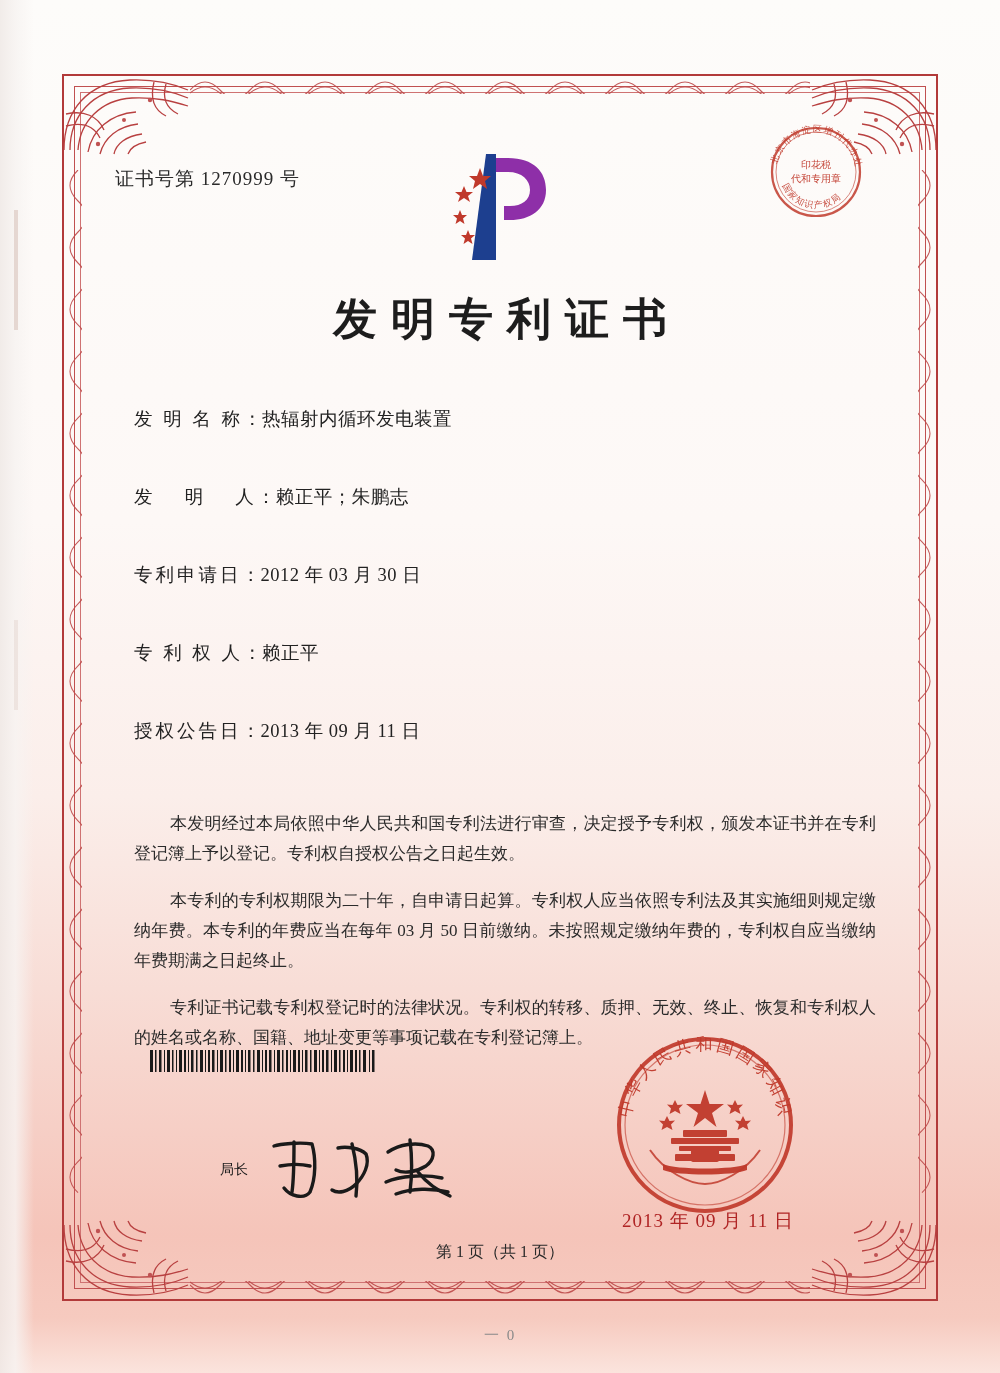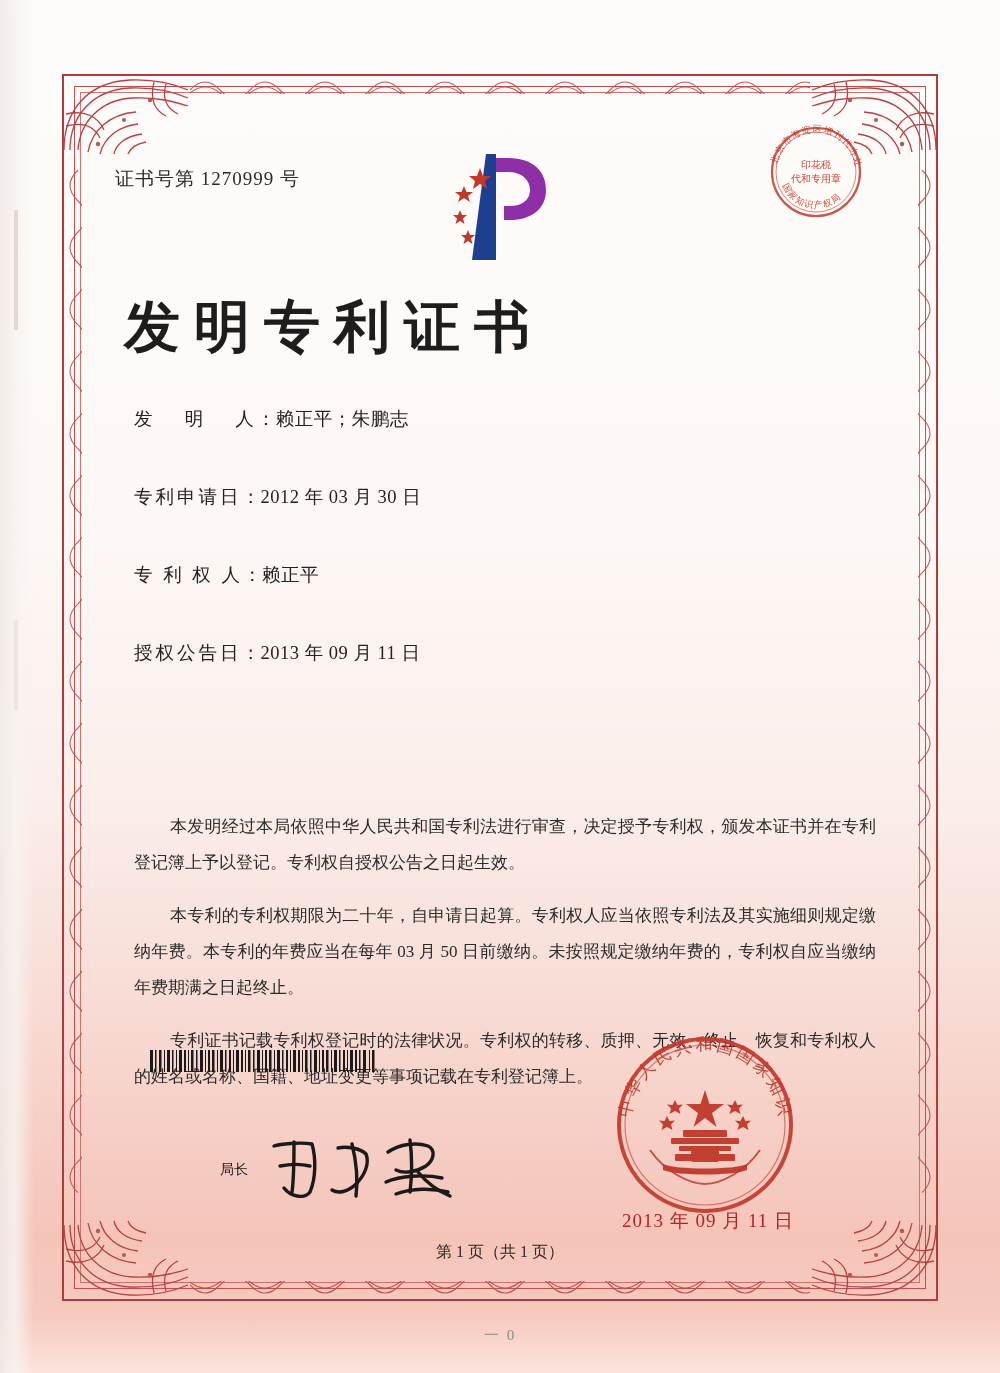--- a/index.html
+++ b/index.html
@@ -127,21 +127,22 @@
     transform: translateX(-50%);
     width: 140px;
     height: 130px;
   }
 
   .title {
     position: absolute;
     left: 0;
     right: 0;
     top: 170px;
-    font-size: 56px;
+    text-align: center;
+    font-size: 44px;
     letter-spacing: 14px;
     font-weight: bold;
     color: #1d1d1d;
     font-family: Liberation Mono, monospace;
     text-indent: 14px;
   }
 
   .fields {
     position: absolute;
     left: 24px;
@@ -166,21 +167,21 @@
   .lbl.sp2 { letter-spacing: 3px; }
 
   .paras {
     position: absolute;
     left: 24px;
     right: 14px;
     top: 672px;
   }
   .para {
     font-size: 17px;
-    line-height: 36px;
+    line-height: 30px;
     color: #2b2b2b;
     text-indent: 36px;
     text-align: justify;
     font-family: "Liberation Serif", serif;
     margin-bottom: 2px;
   }
 
   .barcode {
     position: absolute;
     left: 40px;
@@ -421,20 +422,23 @@
           <polygon points="34,42 36.5,48 43,48 38,52 40,58 34,54 28,58 30,52 25,48 31.5,48"></polygon>
           <polygon points="30,66 32,71 37,71 33,74.5 34.5,80 30,77 25.5,80 27,74.5 23,71 28,71"></polygon>
           <polygon points="38,86 40,91 45,91 41,94.5 42.5,100 38,97 33.5,100 35,94.5 31,91 36,91"></polygon>
         </g>
       </svg>
     </div>
 
     <div class="title">发明专利证书</div>
 
     <div class="fields">
+      <div class="field">
+        <span class="lbl sp2">发 明 名 称</span><span>：</span><span class="val">热辐射内循环发电装置</span>
+      </div>
       <div class="field">
         <span class="lbl sp2">发　 明　 人</span><span>：</span><span class="val">赖正平；朱鹏志</span>
       </div>
       <div class="field">
         <span class="lbl sp2">专利申请日</span><span>：</span><span class="val">2012 年 03 月 30 日</span>
       </div>
       <div class="field">
         <span class="lbl sp2">专 利 权 人</span><span>：</span><span class="val">赖正平</span>
       </div>
       <div class="field">

